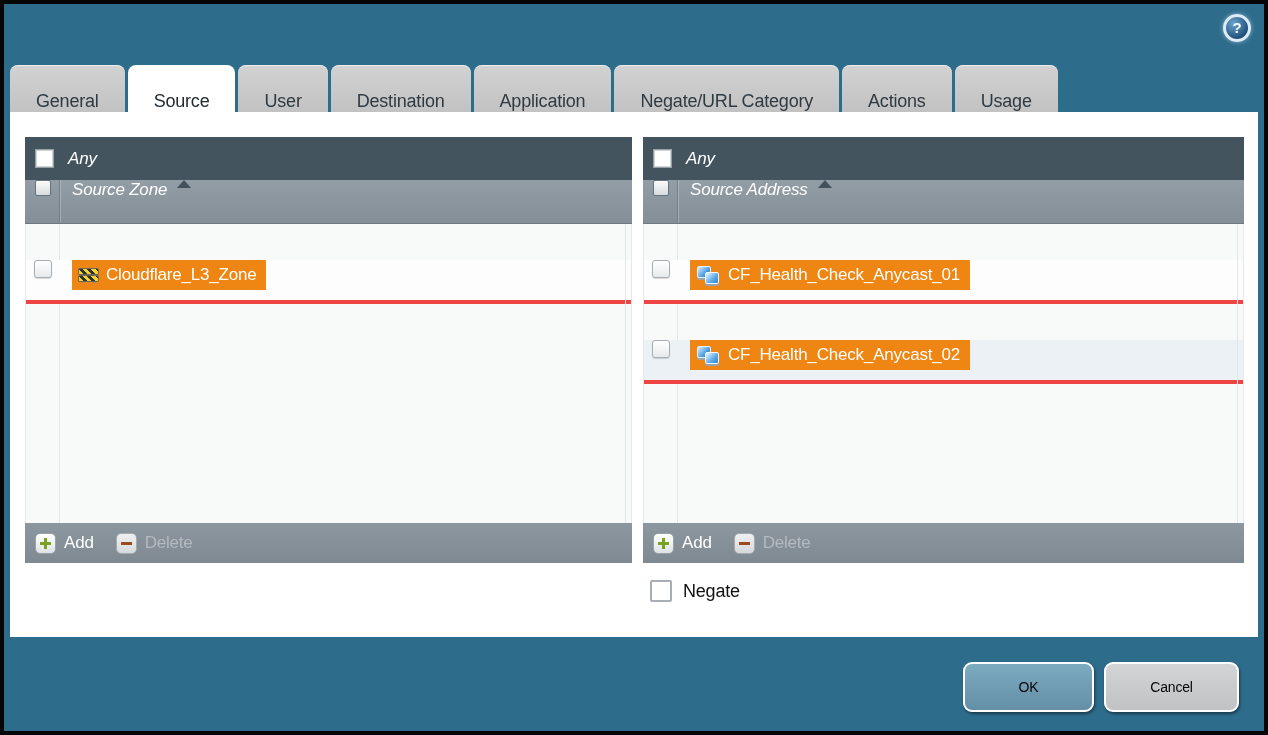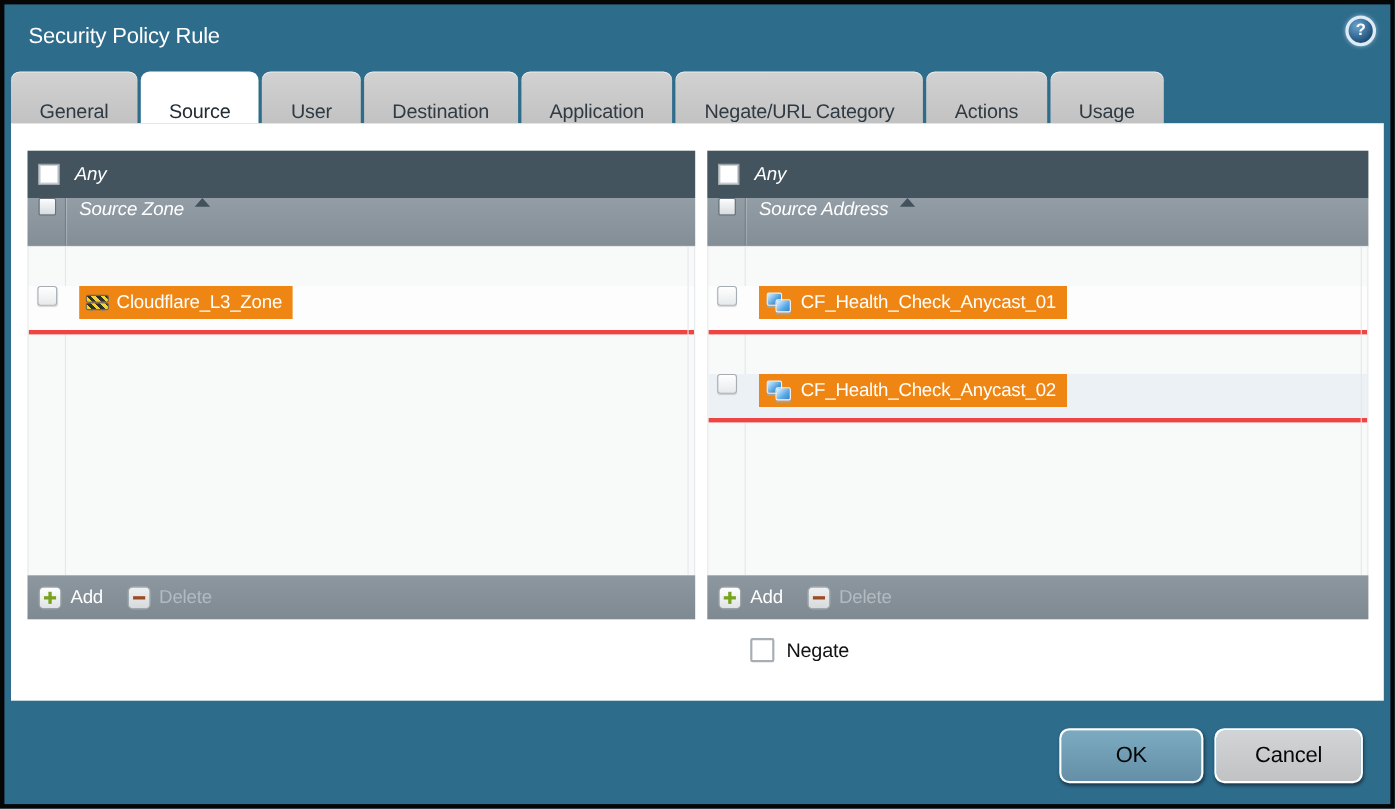--- a/index.html
+++ b/index.html
@@ -86,38 +86,37 @@
                   background:linear-gradient(#ffffff,#dfe3e5); border:1px solid #98a1a7; box-sizing:border-box; }
   .minus-icon { background:linear-gradient(#eef0f1,#d7dadc); border-color:#a3abb0; }
   .plus-icon::before { content:""; position:absolute; left:4px; top:8px; width:11px; height:3px; background:#78a21f; }
   .plus-icon::after  { content:""; position:absolute; left:8px; top:4px; width:3px; height:11px; background:#78a21f; }
   .minus-icon::before { content:""; position:absolute; left:4px; top:8px; width:11px; height:3px; background:#9c4a22; }
 
   .sort-asc-arrow { width:0; height:0; border-left:7px solid transparent; border-right:7px solid transparent;
                     border-bottom:8px solid #42515b; display:inline-block; margin-left:10px; }
 
   
-  .negate-wrap { position:absolute; left:656px; top:576px; display:flex; align-items:center; gap:11px;padding-left:22px; }
+  .negate-wrap { position:absolute; left:624px; top:576px; display:flex; align-items:center; gap:11px;padding-left:22px; }
   .negate-cb { width:22px; height:22px; background:#ffffff; border:2px solid #a8aeb3; border-radius:2px; }
   .negate-label { color:#111111; font-size:18px; letter-spacing:-0.2px; }
 
   
   .btn { position:absolute; top:658px; height:50px; border:2px solid #ffffff; border-radius:9px; box-sizing:border-box;
-         font-size:20px; color:#060606; text-align:center; line-height:46px; cursor:pointer; letter-spacing:-0.2px;
+         font-size:14px; color:#060606; text-align:center; line-height:46px; cursor:pointer; letter-spacing:-0.2px;
          box-shadow:1px 2px 3px rgba(0,0,0,.45); font-family:"Liberation Sans", sans-serif; }
   .btn-ok { left:959px; width:131px; background:linear-gradient(#7cabc0,#648fa7); }
   .btn-cancel { left:1100px; width:135px; background:linear-gradient(#d3d4d5,#c1c2c3); }
 </style>
 </head>
 <body>
 
 <div class="dialog">
 
   <div class="titlebar">
-    <div class="title">Security Policy Rule</div>
     <div class="help-icon"></div>
   </div>
 
   <div class="tab-bar">
       <div class="tab">General</div>
       <div class="tab active">Source</div>
       <div class="tab">User</div>
       <div class="tab">Destination</div>
       <div class="tab">Application</div>
       <div class="tab">Negate/URL Category</div>

